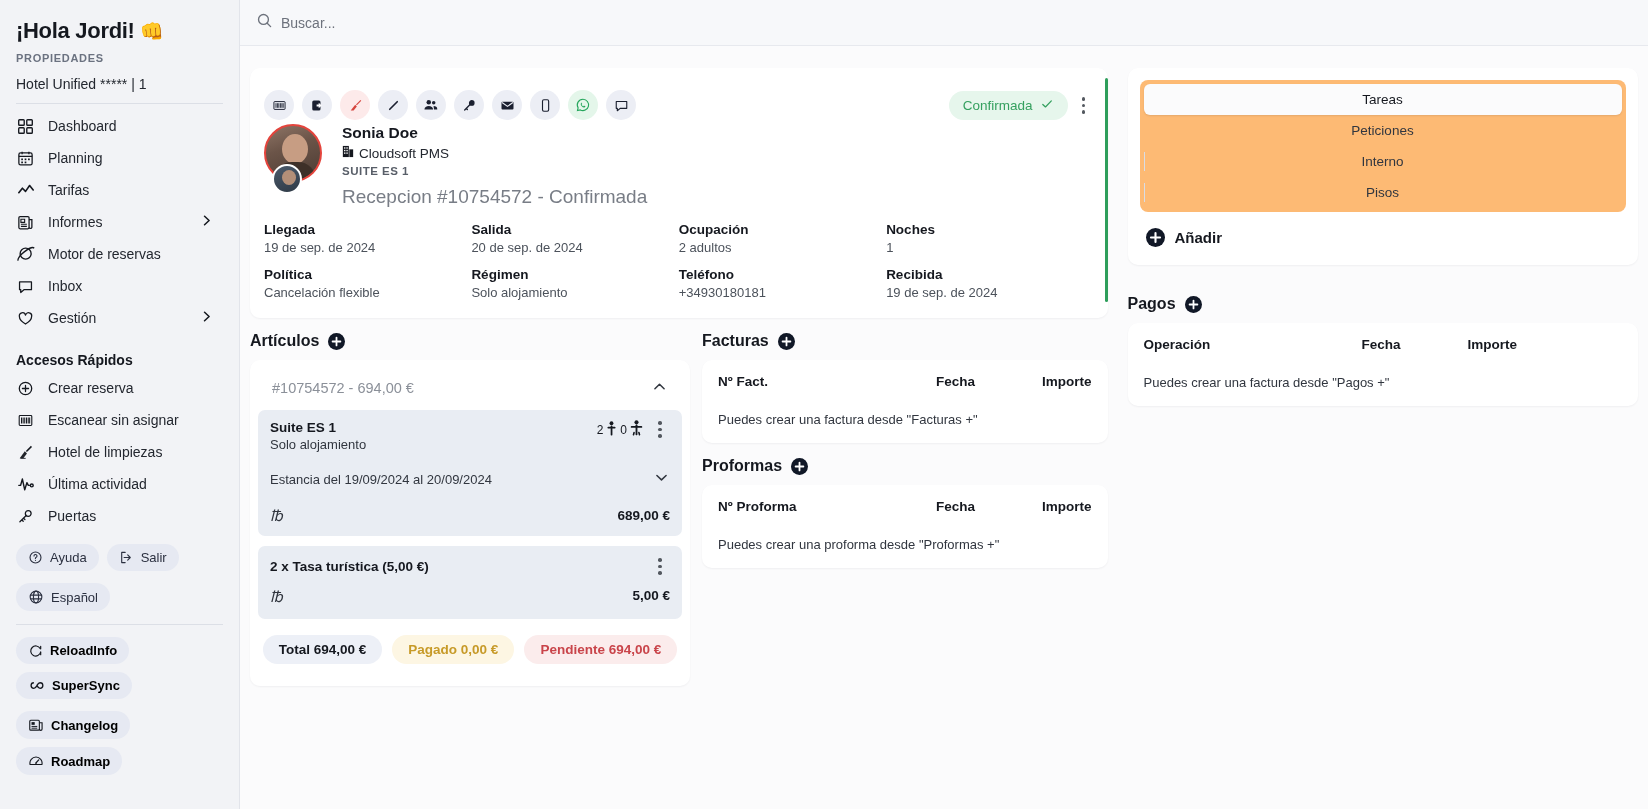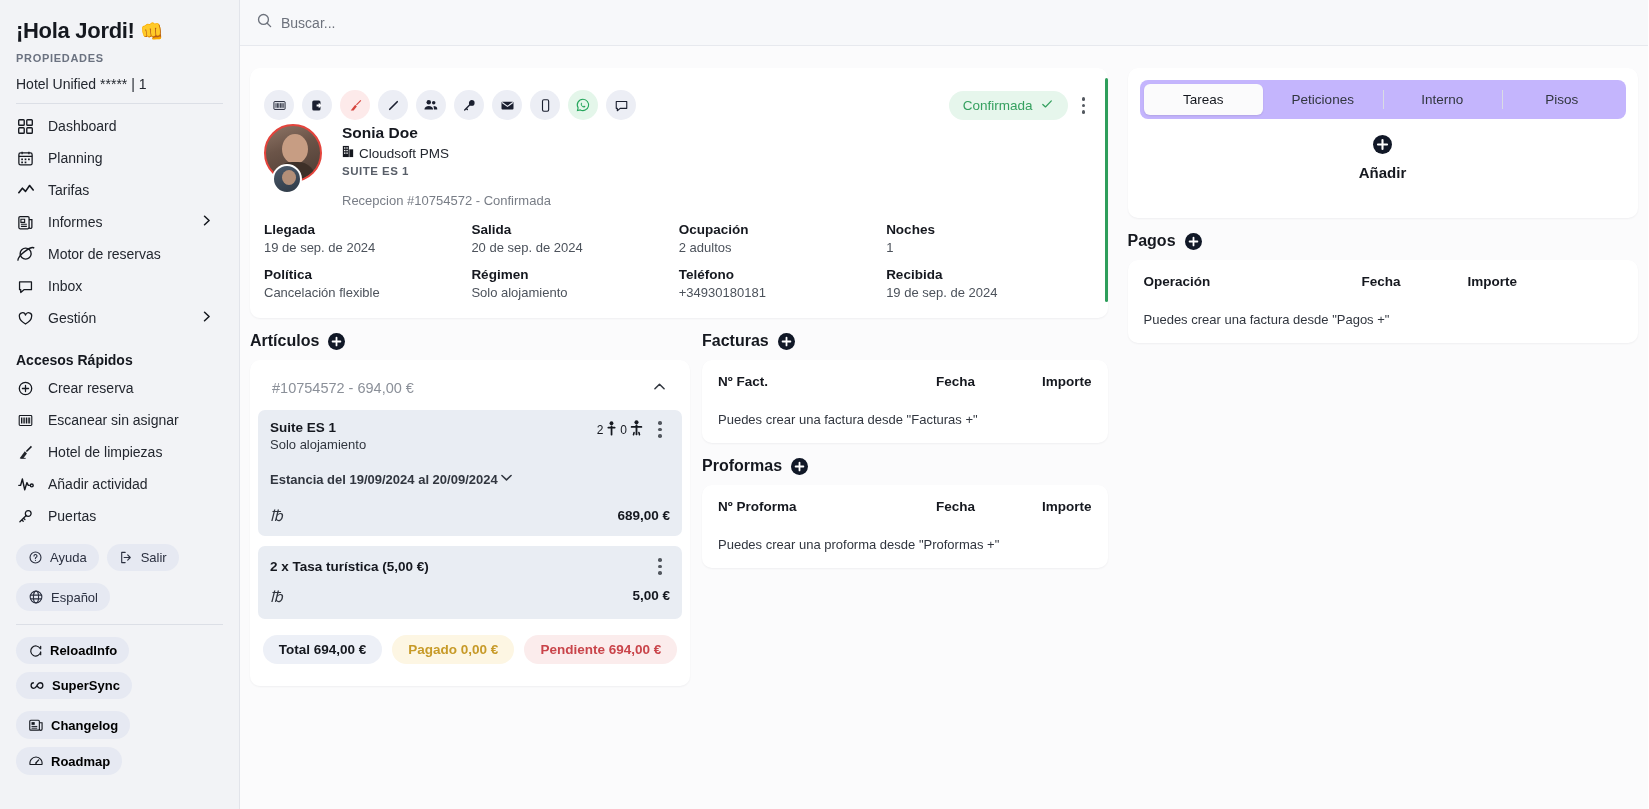--- a/index.html
+++ b/index.html
@@ -123,21 +123,21 @@
     border: 2.5px solid #fff; overflow: hidden;
     background: linear-gradient(160deg,#4b5a6b 0%,#2f3a46 100%);
   }
   .av-sub::before {
     content:""; position:absolute; left:8px; top:4px; width:14px; height:15px;
     border-radius:50%; background:#b38f78;
   }
   .gname { font-size: 15.5px; font-weight: bold; color: #15181f; }
   .gsub { font-size: 13.5px; color: #23272f; display: flex; align-items: center; gap: 5px; margin-top: 3px; }
   .gsuite { font-size: 11.5px; font-weight: bold; color: #585e68; letter-spacing: 0.5px; margin-top: 4px; }
-  .gres { font-size: 13px; color: #787d86; margin-top: 16px; }
+  .gres { font-size: 19px; color: #787d86; margin-top: 9px; }
 
   .detgrid { display: grid; grid-template-columns: repeat(4, 1fr); row-gap: 12px; margin-top: 14px; }
   .dk { font-size: 13.5px; font-weight: bold; color: #15181f; }
   .dv { font-size: 13px; color: #4c525b; margin-top: 3px; }
 
   
   .cols { display: flex; padding: 14px 10px 0 10px; gap: 12px; }
   .col-a { width: 440px; flex: 0 0 440px; }
   .col-b { flex: 1; }
   .sec-h {
@@ -157,22 +157,22 @@
   .folio-head {
     display: flex; align-items: center; justify-content: space-between;
     padding: 10px 14px; font-size: 14.5px; color: #8b9099; cursor: pointer;
   }
   .art-block { background: #e9edf3; border-radius: 7px; margin-top: 2px; overflow: hidden; }
   .art-row1 { display: flex; align-items: flex-start; padding: 10px 12px 8px 12px; }
   .art-t { font-size: 13.5px; font-weight: bold; color: #15181f; }
   .art-s { font-size: 13px; color: #31363f; margin-top: 2px; }
   .occ { margin-left: auto; display: flex; align-items: center; gap: 3px; font-size: 12px; color: #15181f; }
   .art-row2 {
-    display: flex; align-items: center; 
-    padding: 9px 12px; font-size: 13px; color: #31363f; cursor: pointer; font-weight: bold;
+    display: flex; align-items: center; justify-content: space-between;
+    padding: 9px 12px; font-size: 13px; color: #31363f; cursor: pointer;
   }
   .art-row3 {
     display: flex; align-items: center; justify-content: space-between;
     padding: 7px 12px 11px 12px;
   }
   .amt { font-size: 13.5px; font-weight: bold; color: #15181f; }
   .pen-ic { font-family: "Liberation Serif", serif; font-style: italic; font-size: 15px; color: #31363f; }
   .art-block2 { background: #e9edf3; border-radius: 7px; margin-top: 10px; padding: 2px 0; }
   .art-row1b { display: flex; align-items: center; padding: 10px 12px 4px 12px; }
 
@@ -186,34 +186,34 @@
 
   .tbl-card { padding: 14px 16px 16px 16px; }
   .tbl-head { display: flex; font-size: 13.5px; font-weight: bold; color: #15181f; }
   .th1 { flex: 0 0 218px; }
   .th2 { flex: 0 0 106px; }
   .th3 { flex: 1; }
   .tbl-empty { font-size: 13px; color: #31363f; margin-top: 23px; }
 
   
   .rp-card { background: #fff; border-radius: 10px; padding: 12px; box-shadow: 0 1px 2px rgba(16,20,30,0.05); min-height: 200px; }
-  .tabs { display: flex; background: #c4b5fd; border-radius: 8px; padding: 4px; }
+  .tabs { display: flex; background: #fdba74; border-radius: 8px; padding: 4px; flex-direction: column; }
   .tab {
     flex: 1; text-align: center; font-size: 13.5px; color: #31363f;
     padding: 8px 0; border-radius: 6px; cursor: pointer; position: relative;
   }
   .tab.active { background: #fbfbfc; color: #15181f; box-shadow: 0 1px 2px rgba(16,20,30,0.10); }
   .tab.sep::before {
     content:""; position:absolute; left:0; top:20%; height:60%; width:1px; background:#d9dce3;
   }
   .tab.active + .tab::before { background: transparent; }
   .add-row {
     display: flex; align-items: center; gap: 10px;
     font-size: 15px; font-weight: bold; color: #15181f;
-    padding: 16px 6px 6px 6px; cursor: pointer; flex-direction: column;
+    padding: 16px 6px 6px 6px; cursor: pointer;
   }
   .plus-lg { width: 19px; height: 19px; border-radius: 50%; background: #111827; display:flex; align-items:center; justify-content:center; }
 </style>
 </head>
 <body>
 
 <div class="app">
 
   <aside class="sidebar">
     <div class="greeting">
@@ -329,21 +329,21 @@
         </span>
       <span>Hotel de limpiezas</span>
     </div>
     <div class="nav-item">
       <span class="nav-ic">
           <svg width="18" height="18" viewBox="0 0 20 20" fill="none" stroke="#15181f" stroke-width="1.6" stroke-linecap="round" stroke-linejoin="round">
             <path d="M2 11.5h2l2-7 2.6 12 2.4-8 1.6 3h1.2"></path>
             <circle cx="16.4" cy="11.6" r="1.6"></circle>
           </svg>
         </span>
-      <span>Añadir actividad</span>
+      <span>Última actividad</span>
     </div>
     <div class="nav-item">
       <span class="nav-ic">
           <svg width="17" height="17" viewBox="0 0 20 20" fill="none" stroke="#15181f" stroke-width="1.5">
             <circle cx="13.2" cy="6.4" r="3.4"></circle>
             <path d="M10.8 8.8L3.4 16.2M5.6 13.9l1.7 1.7M7.6 11.9l1.7 1.7" stroke-linecap="round"></path>
           </svg>
         </span>
       <span>Puertas</span>
     </div>
@@ -723,21 +723,21 @@
             <span class="plus-lg">
                 <svg width="19" height="19" viewBox="0 0 20 20">
                   <circle cx="10" cy="10" r="9" fill="#111827"></circle>
                   <path d="M10 5.2v9.6M5.2 10h9.6" stroke="#fff" stroke-width="2.2" stroke-linecap="round"></path>
                 </svg>
               </span>
             <span>Añadir</span>
           </div>
         </div>
 
-        <div style="margin-top:14px">
+        <div style="margin-top:30px">
           <div class="sec-h">
             <span>Pagos</span>
             <span class="plus-btn">
                 <svg width="17" height="17" viewBox="0 0 20 20">
                   <circle cx="10" cy="10" r="9" fill="#111827"></circle>
                   <path d="M10 5.4v9.2M5.4 10h9.2" stroke="#fff" stroke-width="2.1" stroke-linecap="round"></path>
                 </svg>
               </span>
           </div>
           <div class="white-card tbl-card">

